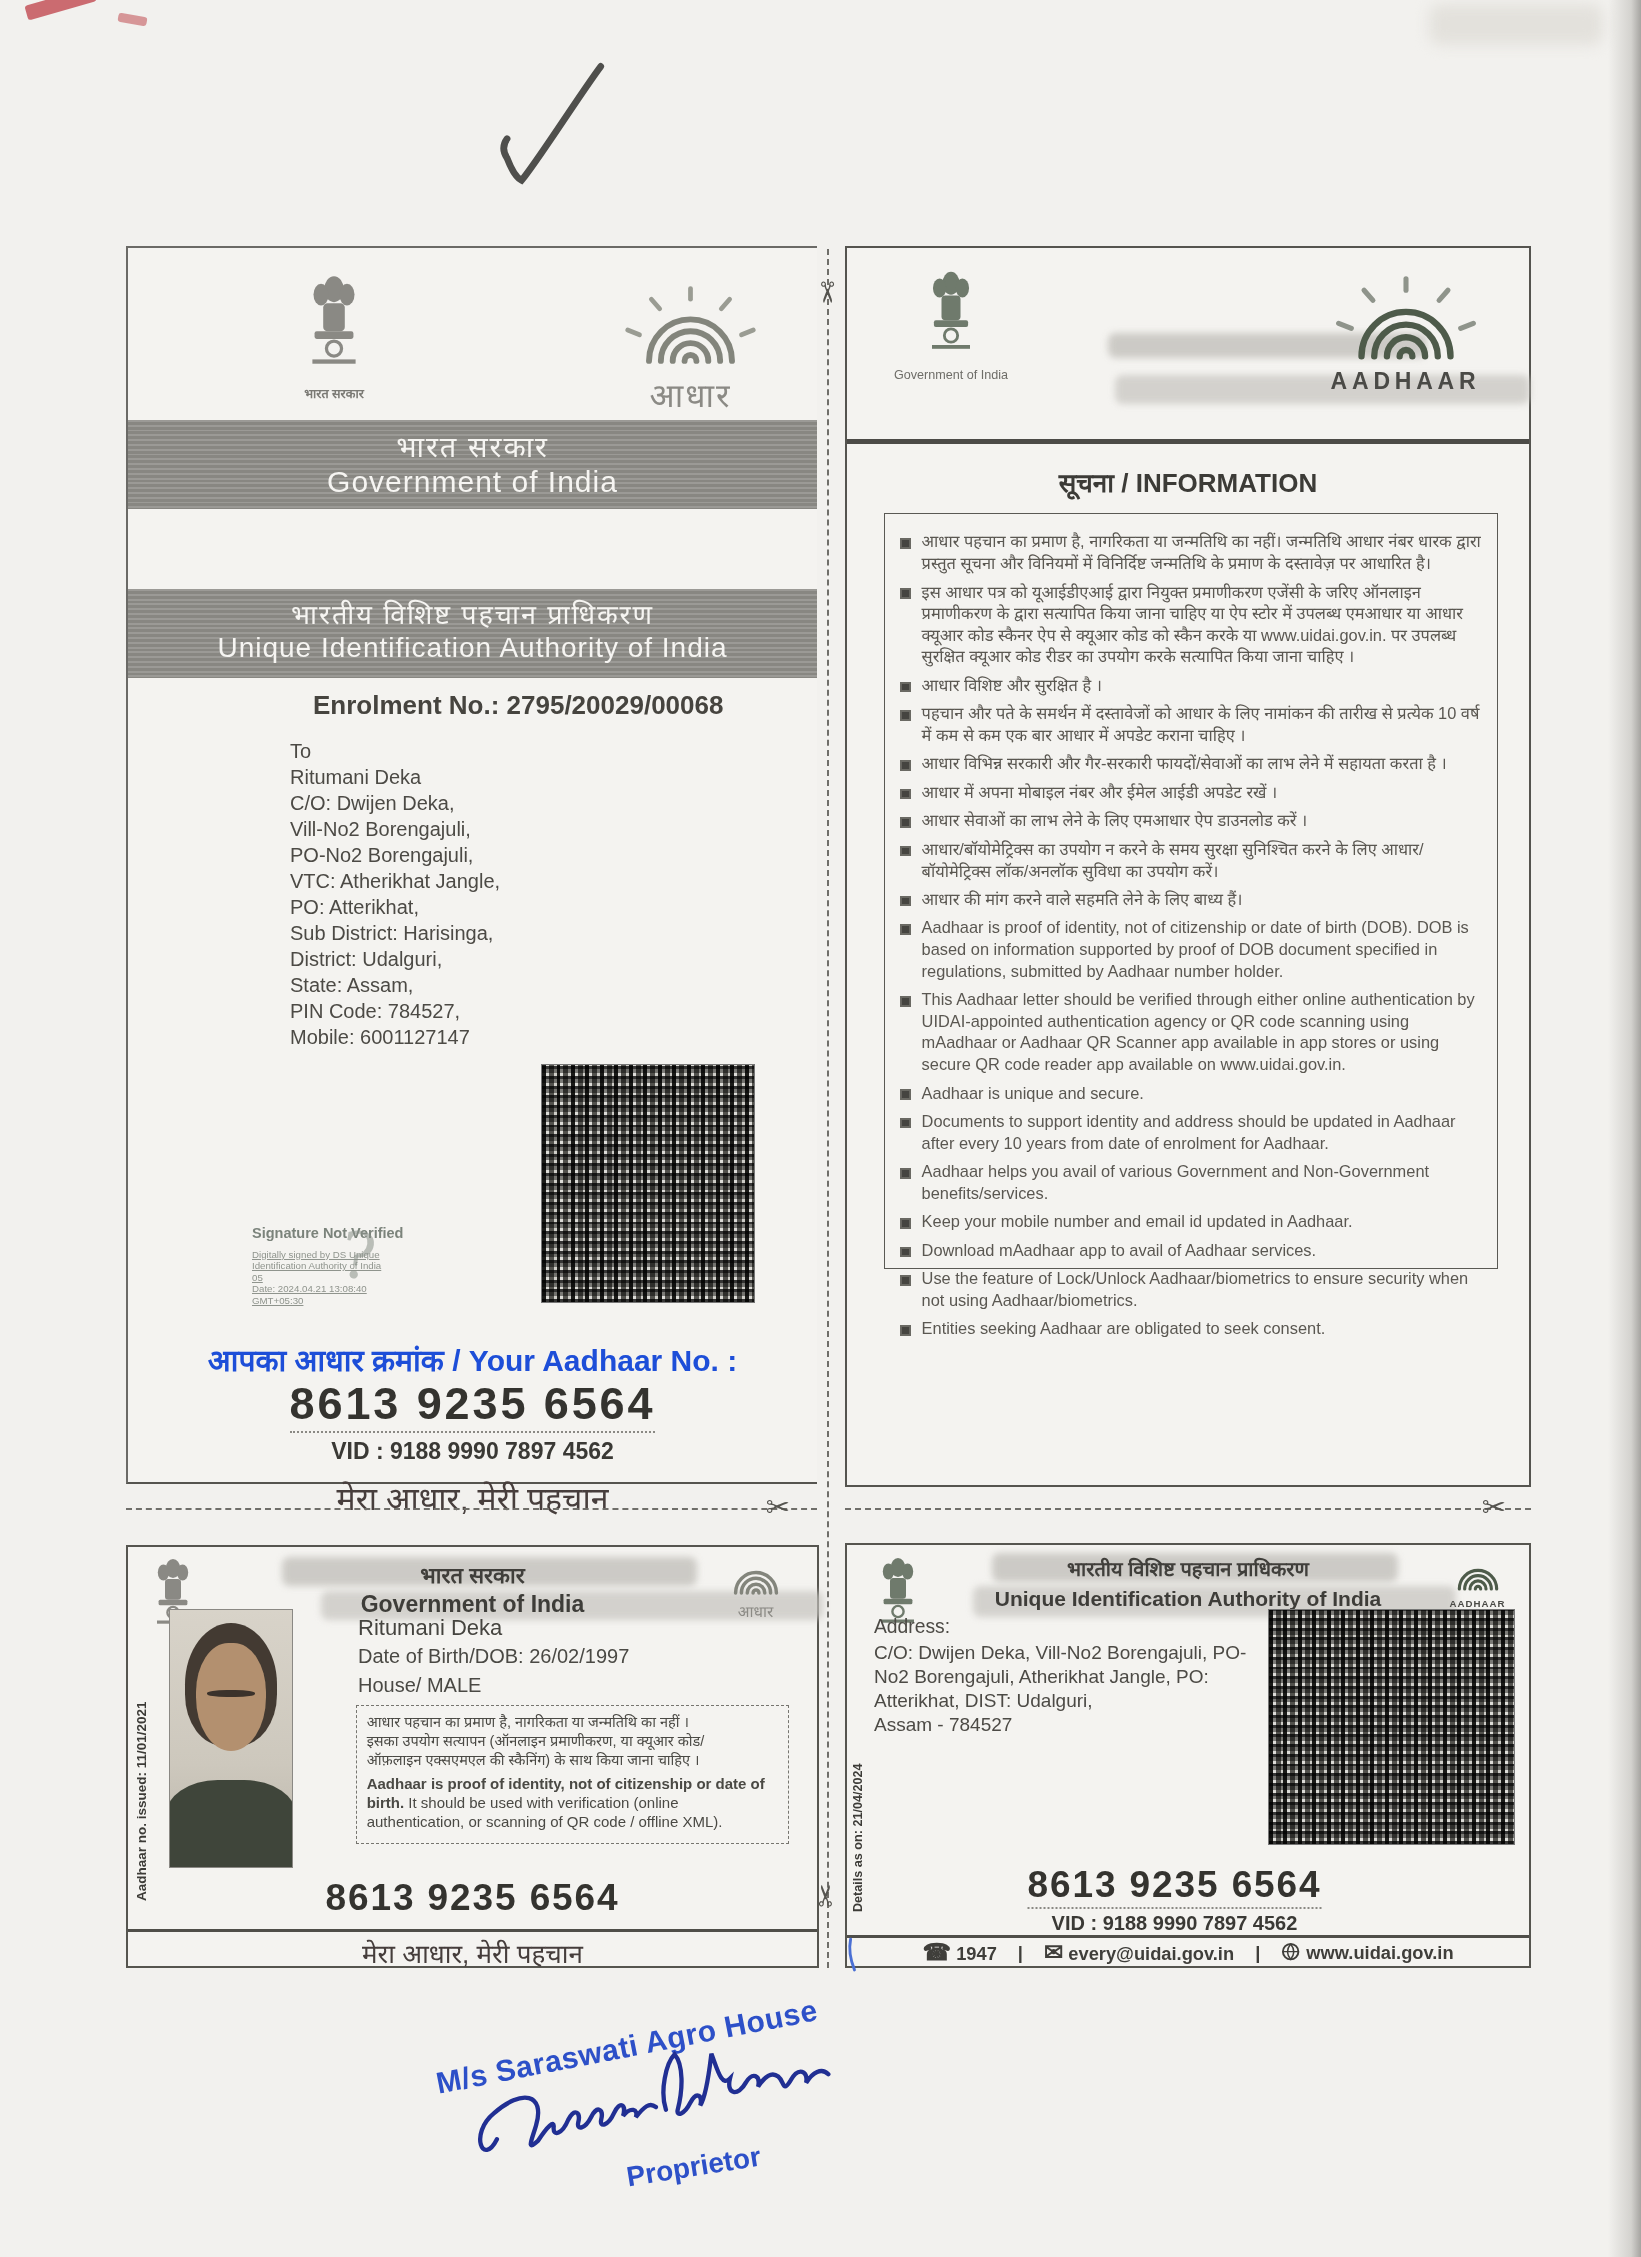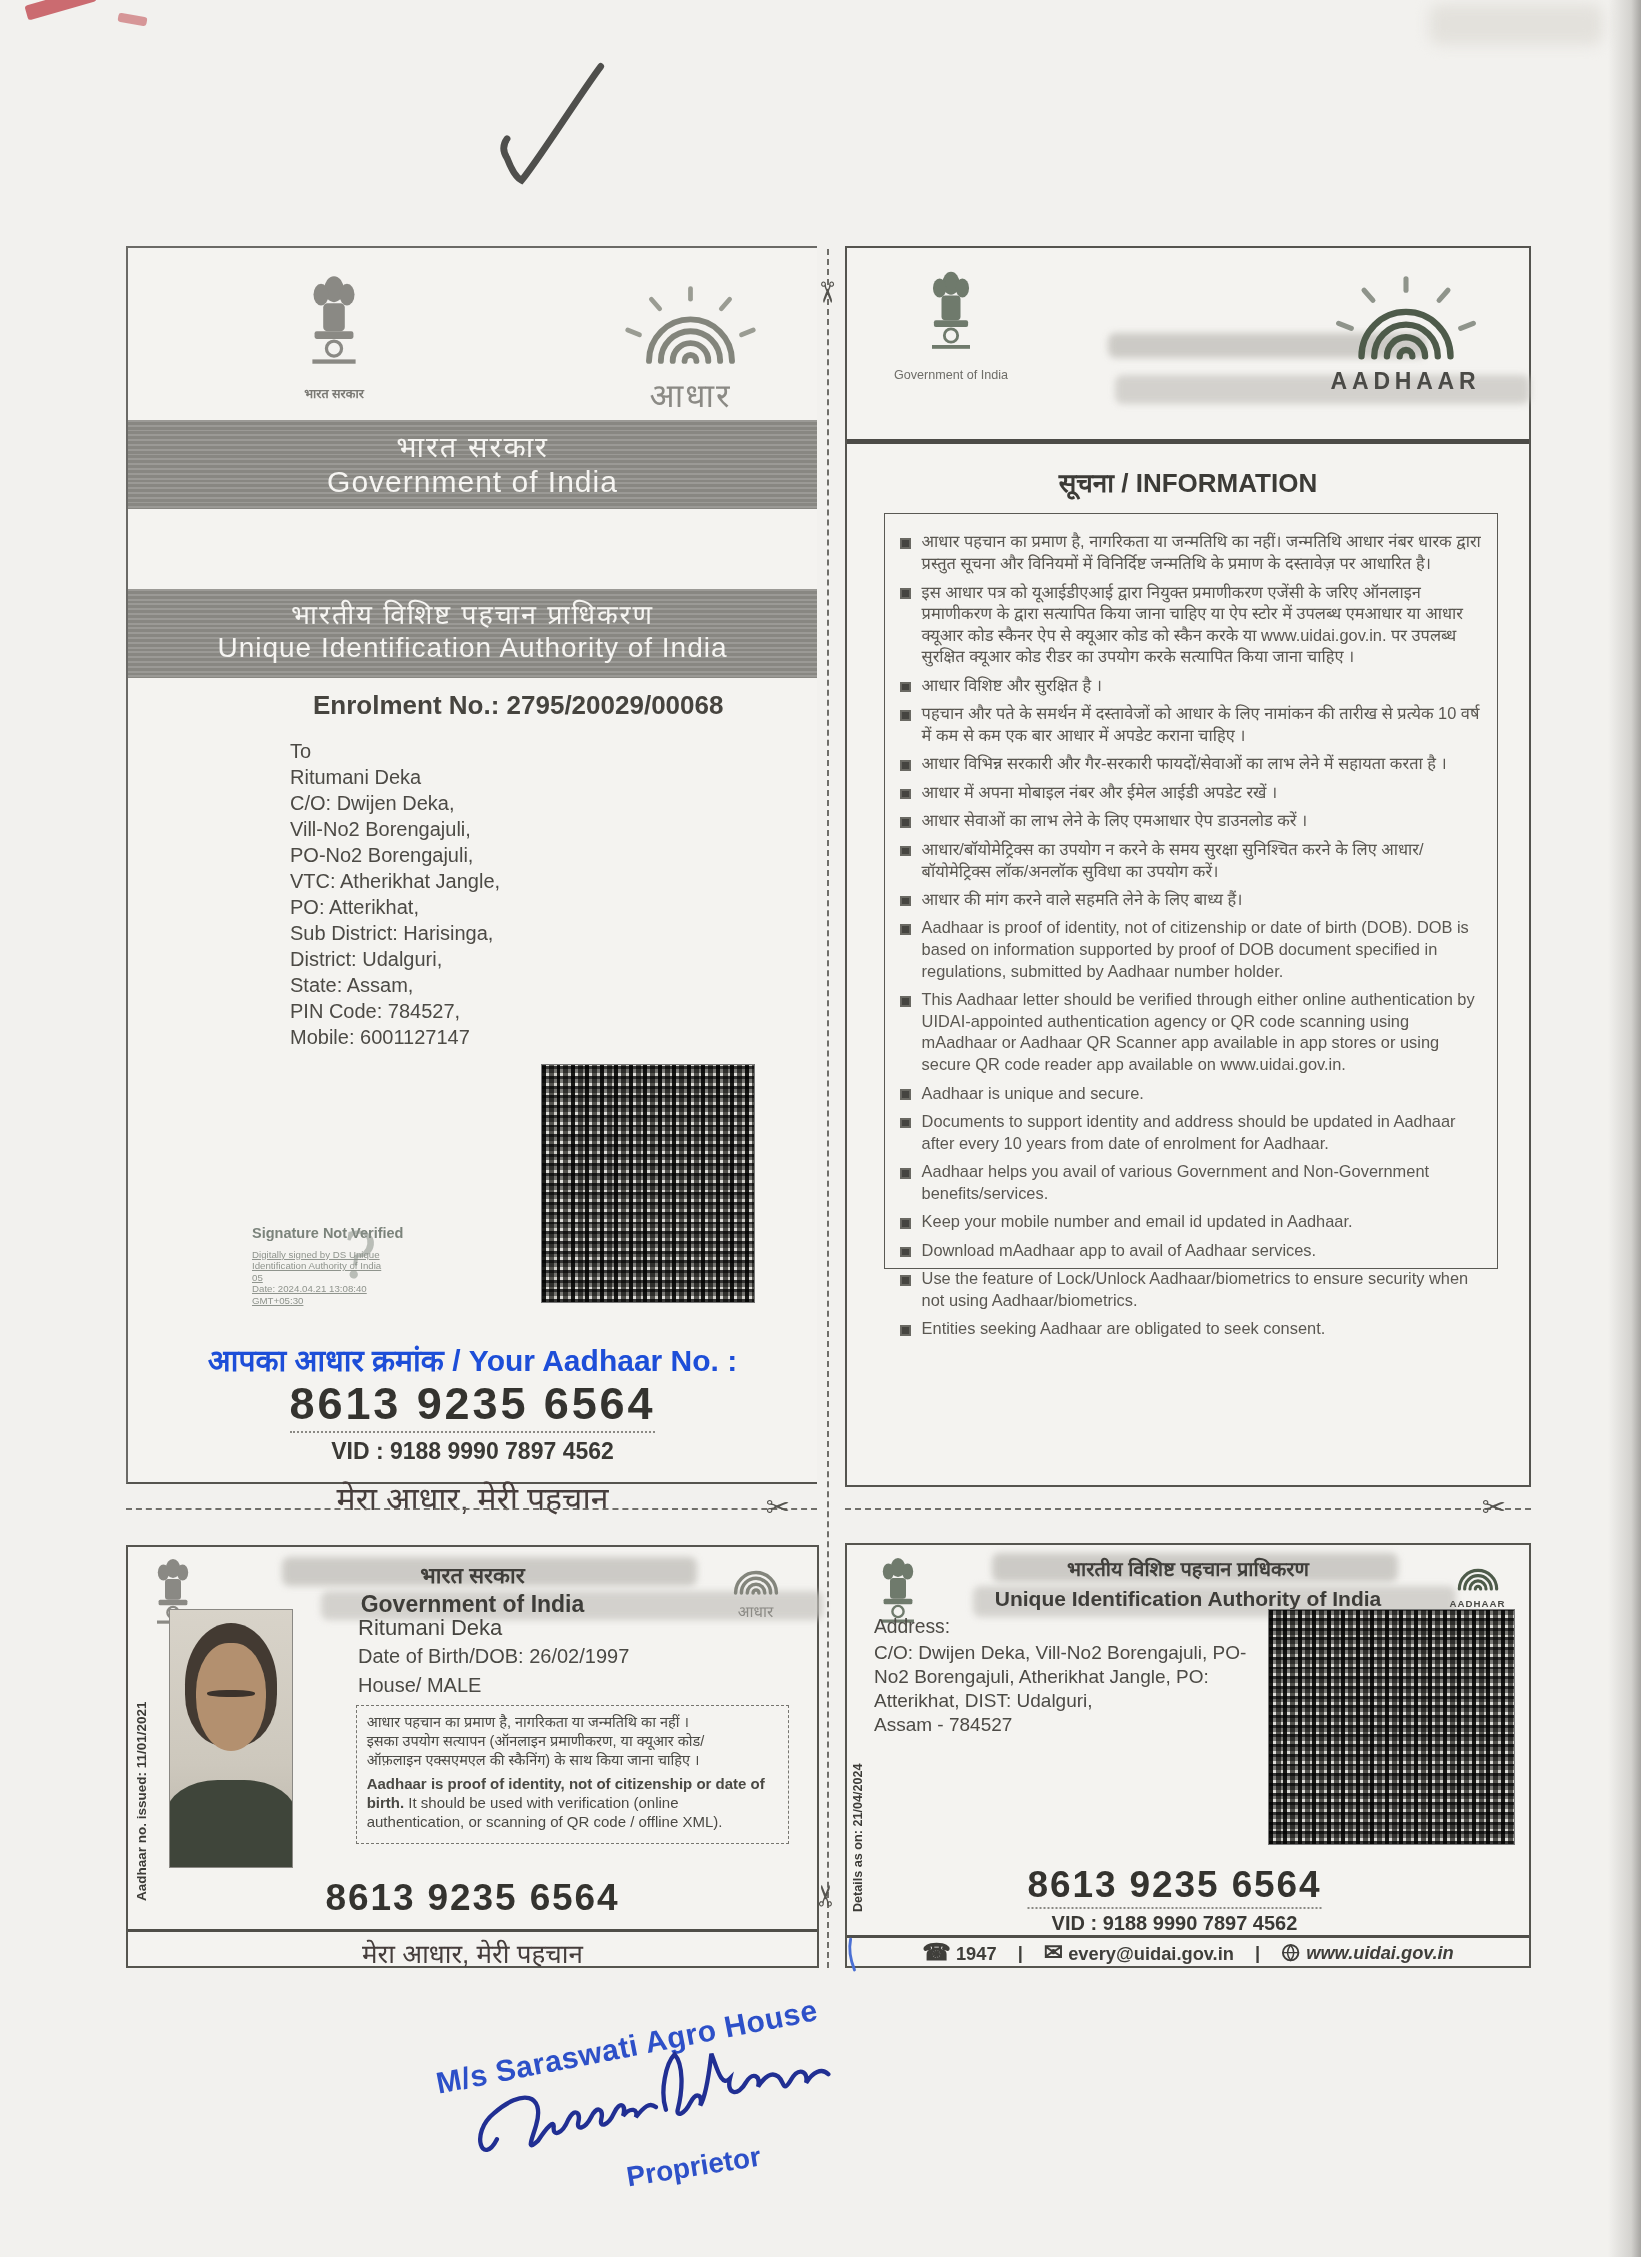--- a/index.html
+++ b/index.html
@@ -391,21 +391,21 @@
       <span>
         <span style="font-size:23px;">☎</span>
         <span>1947</span>
       </span>
       <span>|</span>
       <span>
         <span style="font-size:23px;">✉</span>
         <span>every@uidai.gov.in</span>
       </span>
       <span>|</span>
-      <span style="display:inline-flex;align-items:center;gap:5.8px;font-style:italic;">
+      <span style="display:inline-flex;gap:5.8px;">
         <svg width="19.3" height="19.3" viewBox="0 0 20 20">
           <circle cx="10" cy="10" r="8" fill="none" stroke="#3f3e3a" stroke-width="2"></circle>
           <path d="M2,10 H18 M10,2 C6,7 6,13 10,18 C14,13 14,7 10,2" fill="none" stroke="#3f3e3a" stroke-width="1.5"></path>
         </svg>
         <span>www.uidai.gov.in</span>
       </span>
     </div>
 
     <svg class="abs" style="left:-5.8px;top:390px;" width="25" height="39" viewBox="0 0 26 40">
       <path d="M10,4 C8,14 10,26 14,36" fill="none" stroke="#4a6fd4" stroke-width="3" stroke-linecap="round"></path>

